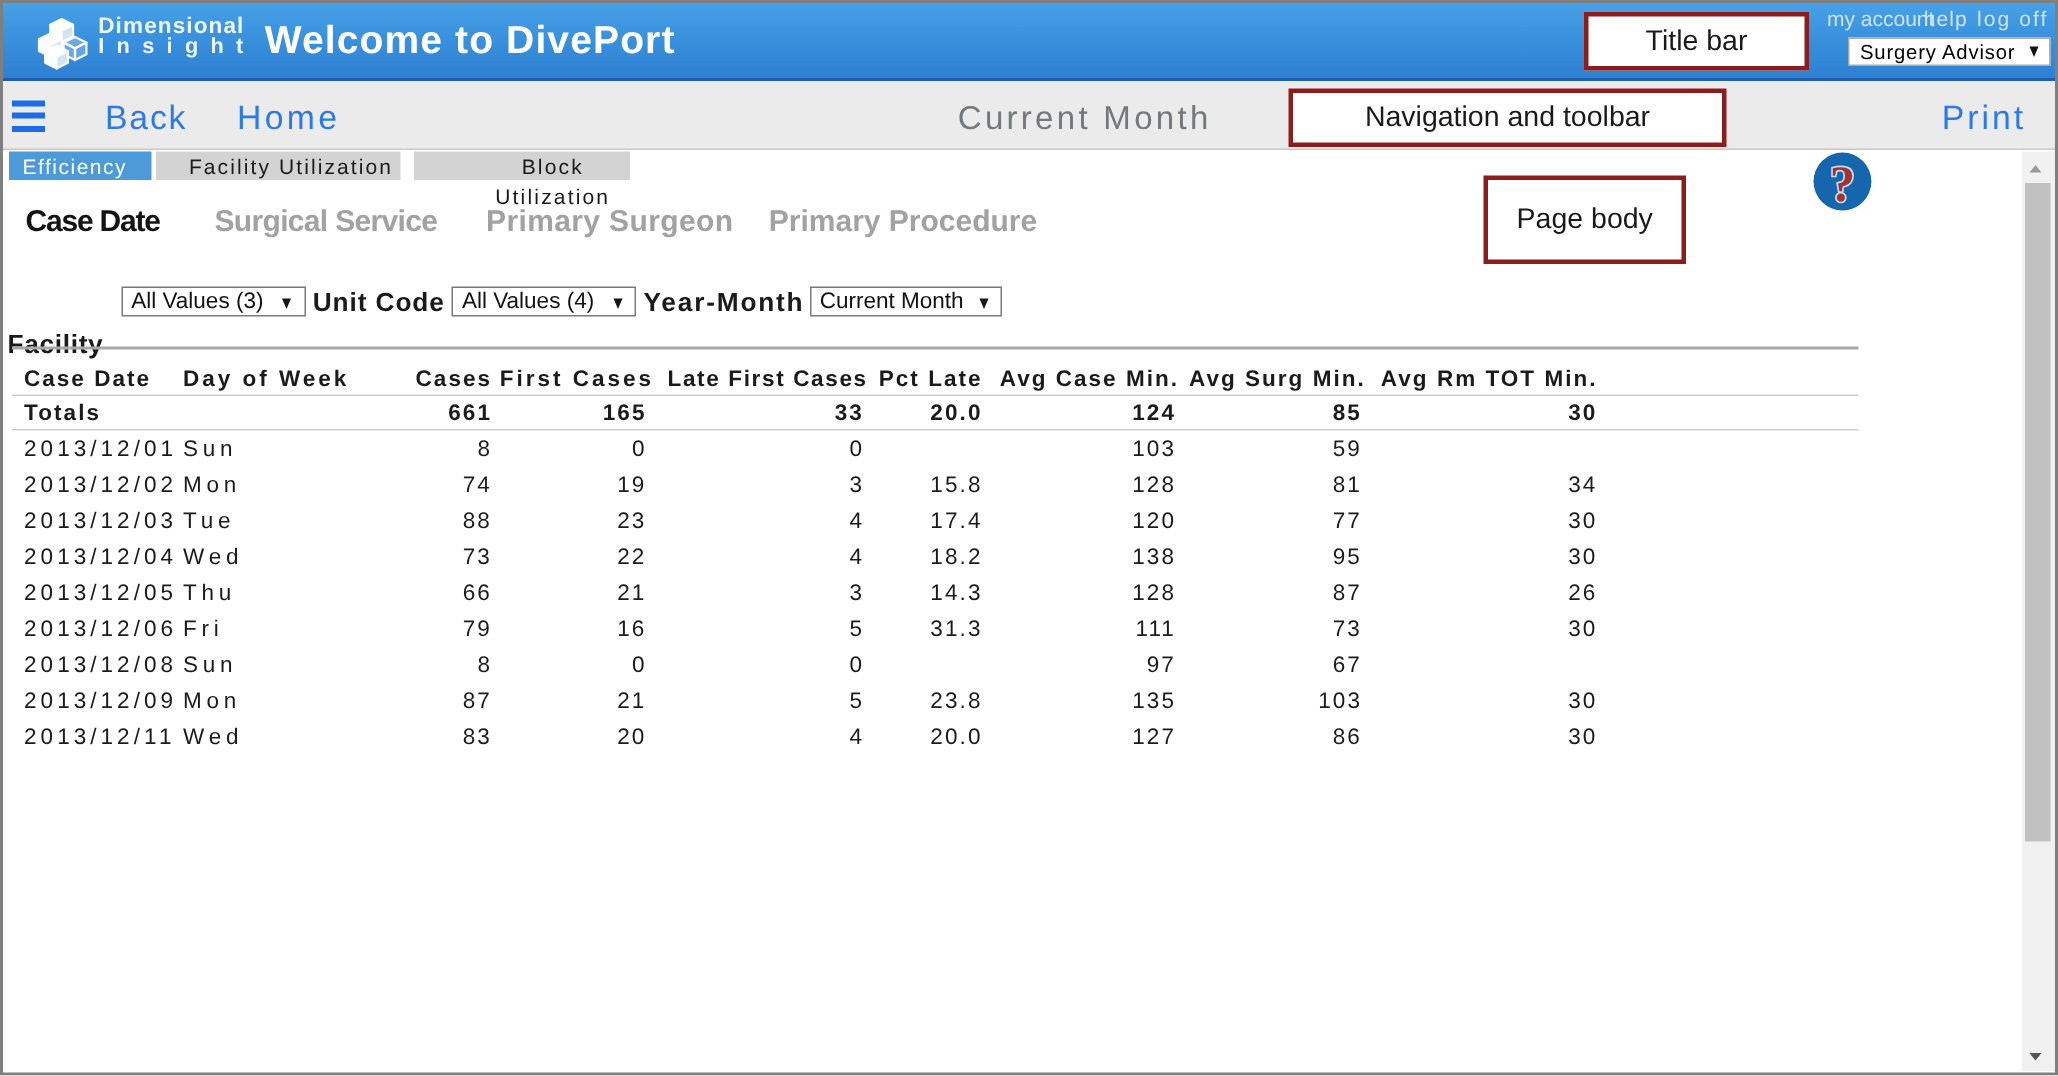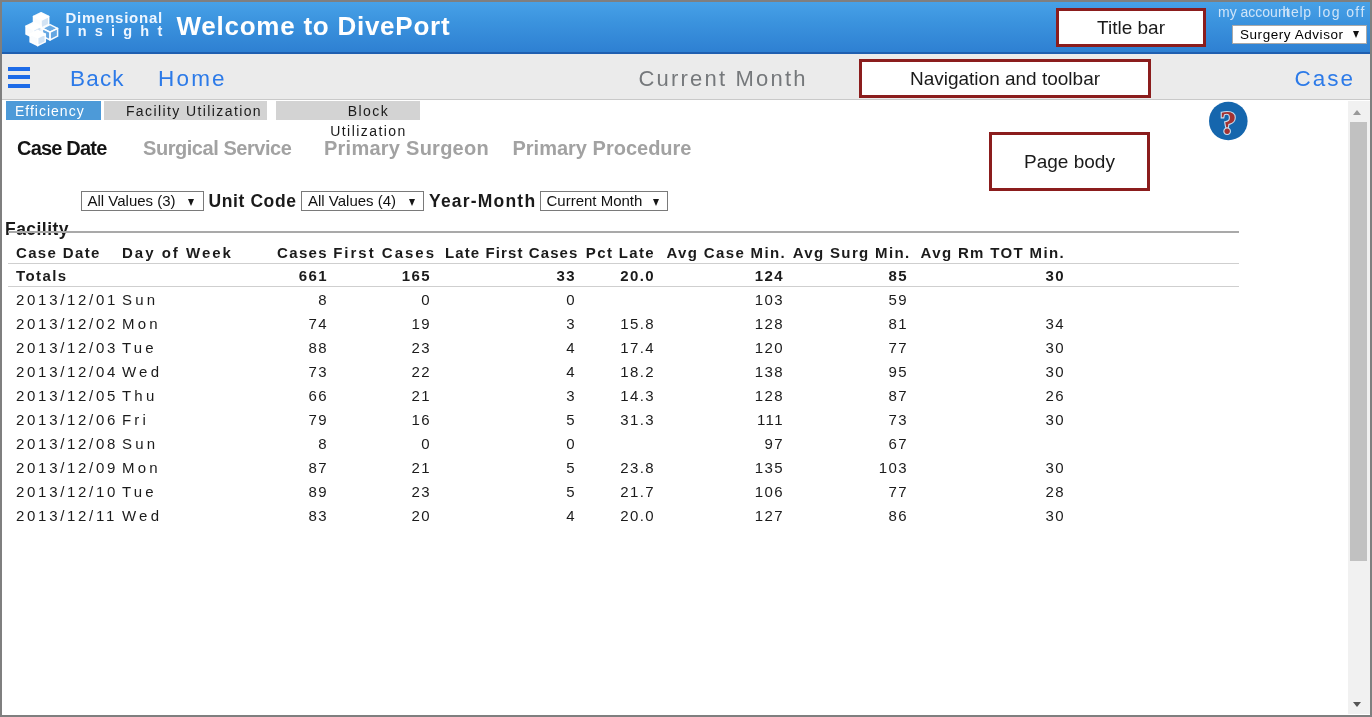--- a/index.html
+++ b/index.html
@@ -112,21 +112,21 @@
   <div id="roleselect">Surgery Advisor</div>
   <div id="rolearr"></div>
 
   <div id="navbar"></div>
   <div class="burgerbar" style="top:66.5px"></div>
   <div class="burgerbar" style="top:75px"></div>
   <div class="burgerbar" style="top:83.5px"></div>
   <div class="navlink" style="left:70px; letter-spacing:1.2px;">Back</div>
   <div class="navlink" style="left:158px; letter-spacing:2.2px;">Home</div>
   <div class="navlink" style="left:638.5px; color:#75787b; letter-spacing:2.2px; font-size:22px;">Current Month</div>
-  <div class="navlink" style="left:1294.5px; letter-spacing:2px;">Case</div>
+  <div class="navlink" style="left:1294.5px; letter-spacing:2px;">Print</div>
 
   <div class="tab" id="tab1">Efficiency</div>
   <div class="tab" id="tab2">Facility Utilization</div>
   <div class="tab" id="tab3">Block Utilization</div>
 
   <div class="subtab subon" style="left:17px; letter-spacing:-0.8px;">Case Date</div>
   <div class="subtab suboff" style="left:143px; letter-spacing:-0.45px;">Surgical Service</div>
   <div class="subtab suboff" style="left:324px; letter-spacing:0.25px;">Primary Surgeon</div>
   <div class="subtab suboff" style="left:512.5px; letter-spacing:0px;">Primary Procedure</div>
 
@@ -247,31 +247,20 @@
           <td class="dow">Mon</td>
           <td class="num">87</td>
           <td class="num">21</td>
           <td class="num">5</td>
           <td class="num">23.8</td>
           <td class="num">135</td>
           <td class="num">103</td>
           <td class="num">30</td>
         </tr>
     <tr>
-          <td class="date">2013/12/10</td>
-          <td class="dow">Tue</td>
-          <td class="num">89</td>
-          <td class="num">23</td>
-          <td class="num">5</td>
-          <td class="num">21.7</td>
-          <td class="num">106</td>
-          <td class="num">77</td>
-          <td class="num">28</td>
-        </tr>
-    <tr>
           <td class="date">2013/12/11</td>
           <td class="dow">Wed</td>
           <td class="num">83</td>
           <td class="num">20</td>
           <td class="num">4</td>
           <td class="num">20.0</td>
           <td class="num">127</td>
           <td class="num">86</td>
           <td class="num">30</td>
         </tr>
@@ -283,16 +272,16 @@
     <text x="20.3" y="33" text-anchor="middle" font-family="Liberation Serif, serif" font-size="34" font-weight="bold" fill="#a33232" stroke="#c9dcee" stroke-width="2.2" paint-order="stroke">?</text>
   </svg>
 
   <div id="vtrack"></div>
   <div id="vthumb"></div>
   <div class="sarrow" style="left:1353px; top:110px; border-left:4.7px solid transparent; border-right:4.7px solid transparent; border-bottom:5.3px solid #999;"></div>
   <div class="sarrow" style="left:1352.6px; top:701.8px; border-left:4.6px solid transparent; border-right:4.6px solid transparent; border-top:5.3px solid #555;"></div>
 
   <div class="anno" style="left:1056px; top:8px;  width:150px; height:39px;">Title bar</div>
   <div class="anno" style="left:859px;  top:59px; width:292px; height:39px;">Navigation and toolbar</div>
-  <div class="anno" style="left:989px;  top:117px;width:161px; height:59px;margin-top:15px;">Page body</div>
+  <div class="anno" style="left:989px;  top:117px;width:135px; height:59px;">Page body</div>
 
   <div id="frame"></div>
 </div>
 
 </body></html>

